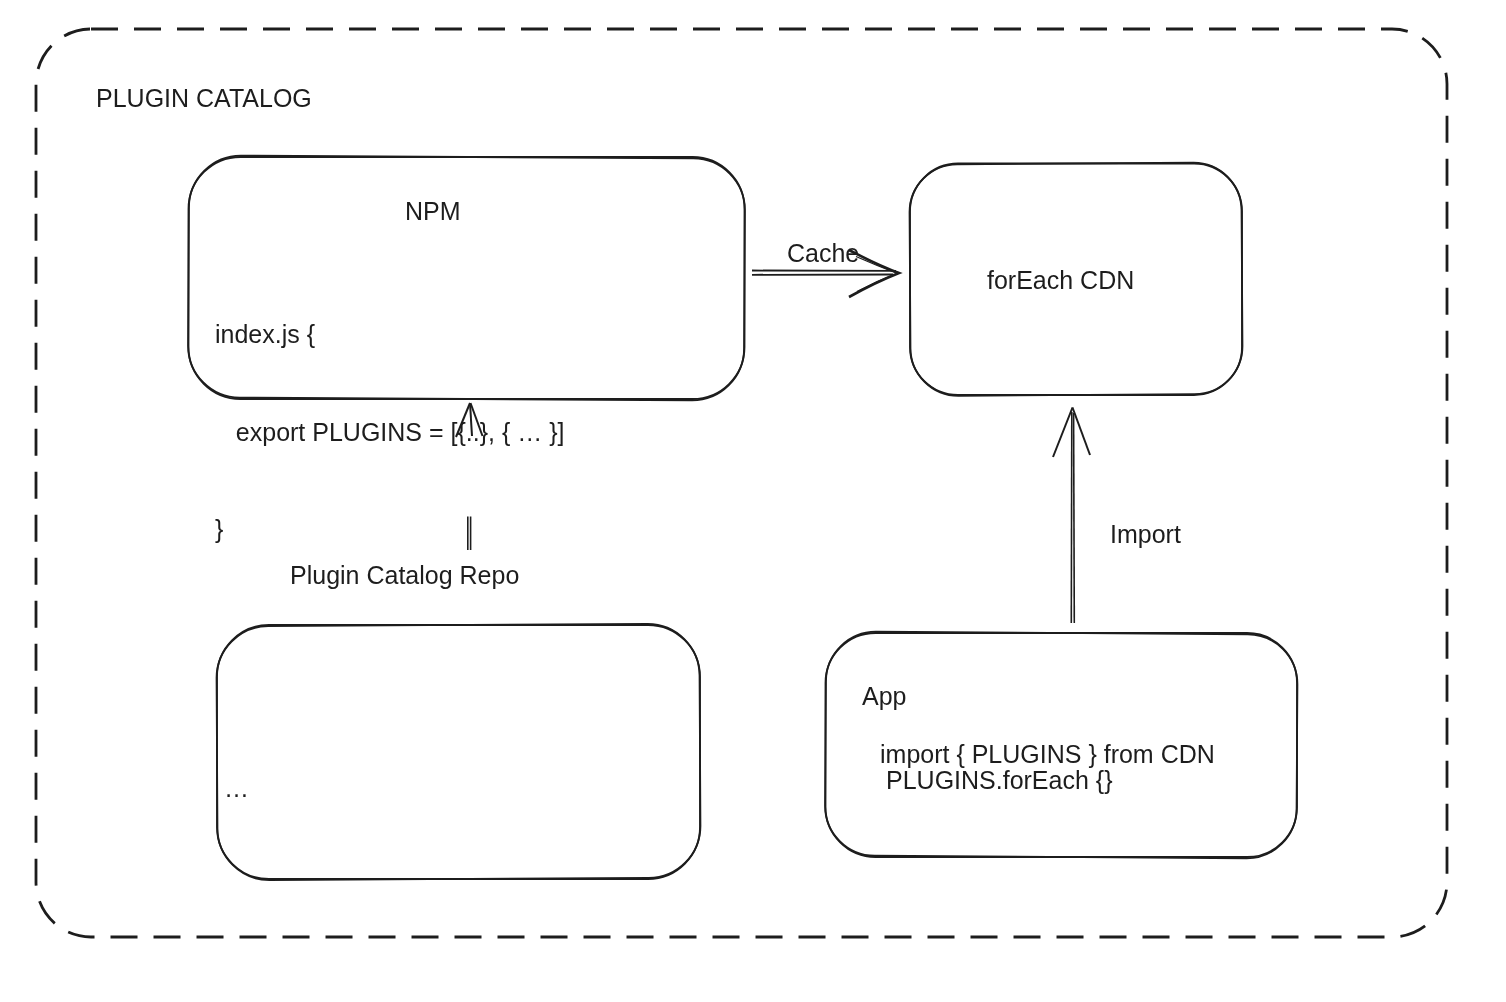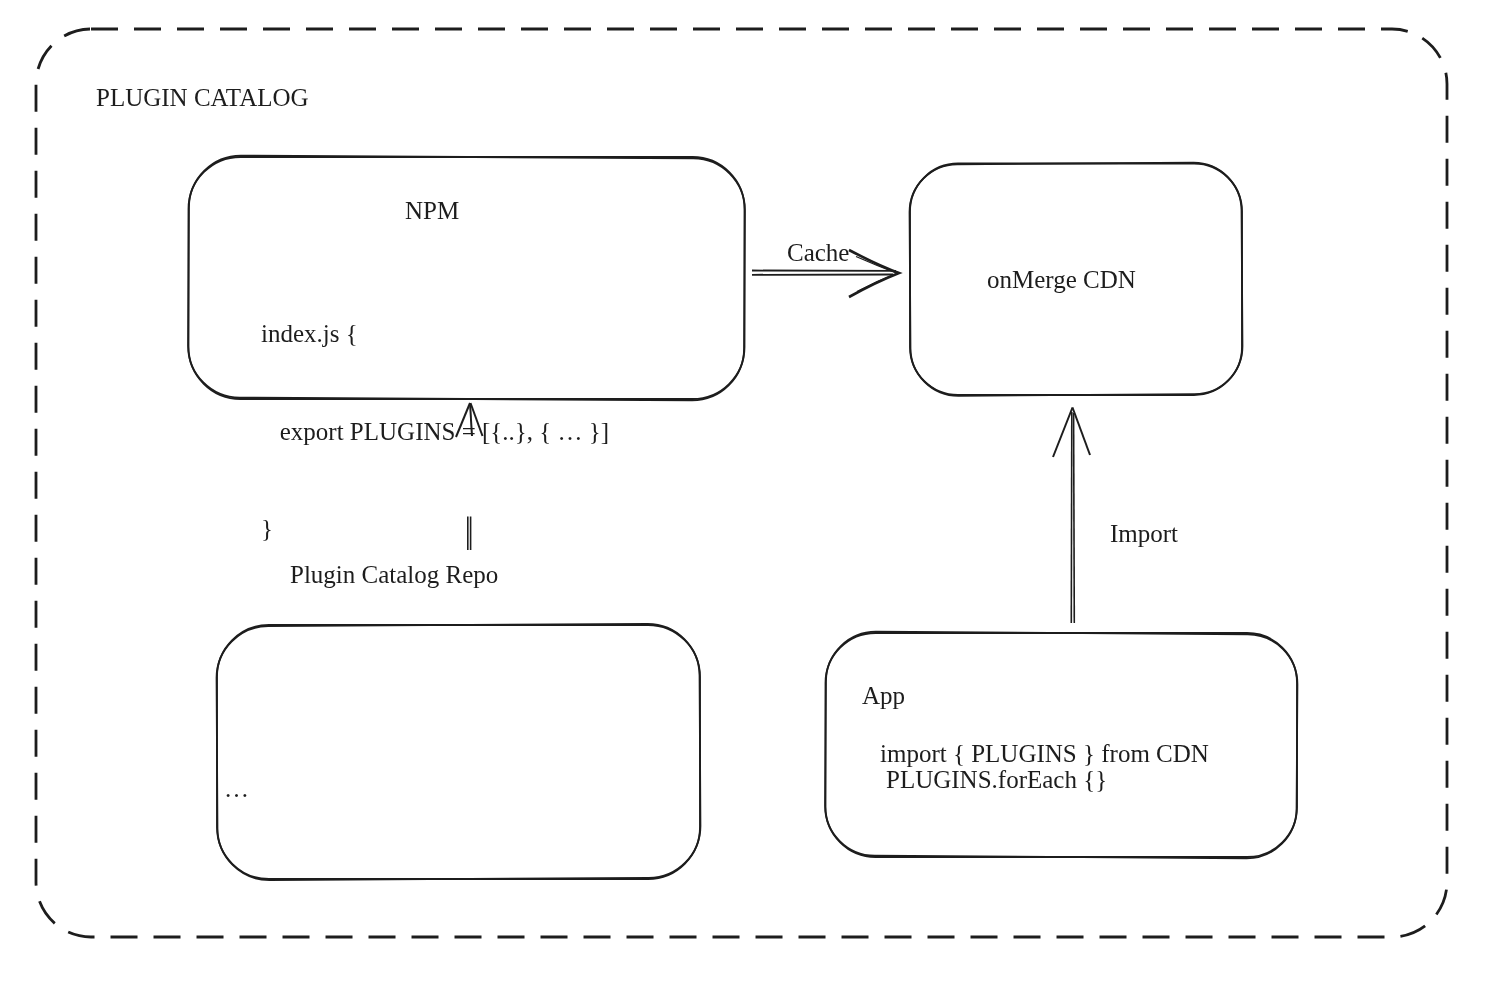--- a/index.html
+++ b/index.html
@@ -6,40 +6,39 @@
     margin: 0;
     padding: 0;
     background: #ffffff;
   }
   .canvas {
     position: relative;
     width: 1506px;
     height: 1002px;
     background: #ffffff;
     overflow: hidden;
-    font-family: Liberation Serif, serif;
+    font-family: Liberation Sans, sans-serif;
     color: #1d1d1d;
   }
   .shapes {
     position: absolute;
     left: 0;
     top: 0;
     width: 1506px;
     height: 1002px;
   }
   .txt {
     position: absolute;
     font-size: 25px;
     line-height: 30px;
     white-space: pre;
     color: #1d1d1d;
   }
   .code {
     line-height: 32.5px;
-    margin-left: 46px;
   }
   .center-block {
     text-align: center;
     line-height: 32px;
   }
   .filelist {
     line-height: 33px;
   }
 </style>
 </head>
@@ -101,21 +100,21 @@
 
   <div class="txt" style="left:405px; top:196px;">NPM</div>
   <div class="txt code" style="left:215px; top:253px;">
     <div>index.js {</div>
     <div>   export PLUGINS = [{..}, { … }]</div>
     <div>}</div>
   </div>
 
   <div class="txt" style="left:787px; top:202px;margin-top:36px;">Cache</div>
 
-  <div class="txt" style="left:987px; top:265px;">onMerge CDN</div>
+  <div class="txt" style="left:987px; top:265px;">forEach CDN</div>
 
 
   <div class="txt" style="left:290px; top:560px;">Plugin Catalog Repo</div>
   <div class="txt filelist" style="left:224px; top:706px;">
     <div>…</div>
   </div>
 
   <div class="txt" style="left:862px; top:681px;text-align:right;">App</div>
   <div class="txt" style="left:880px; top:739px;">import { PLUGINS } from CDN</div>
   <div class="txt" style="left:858px; top:765px;margin-left:28px;">PLUGINS.forEach {}</div>

